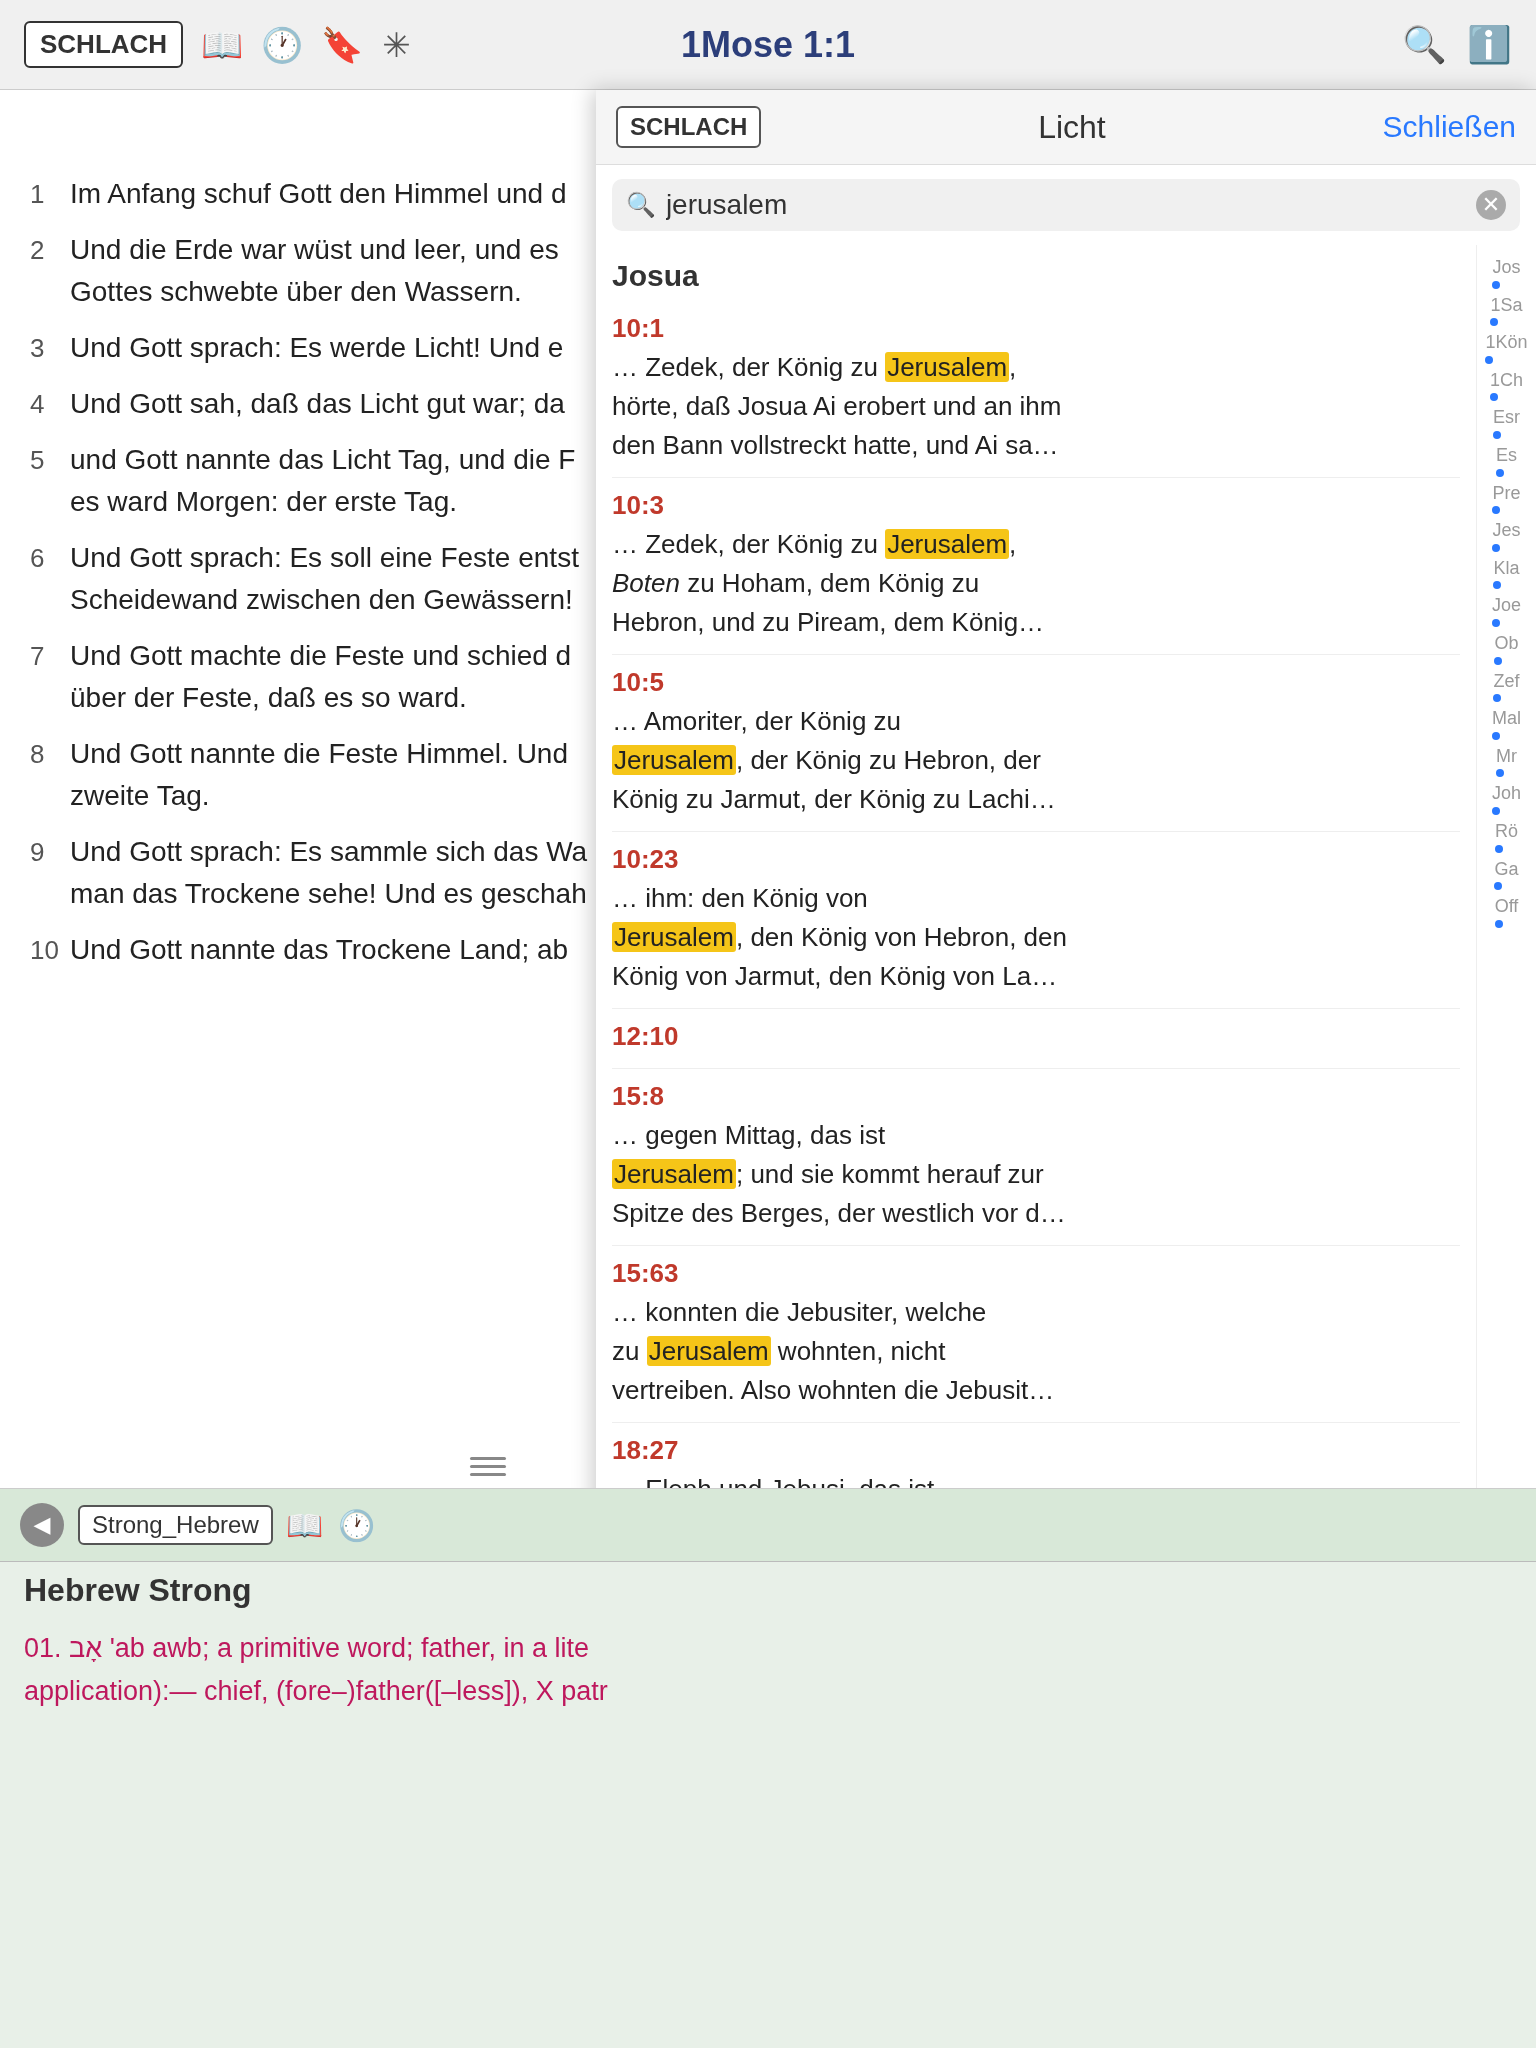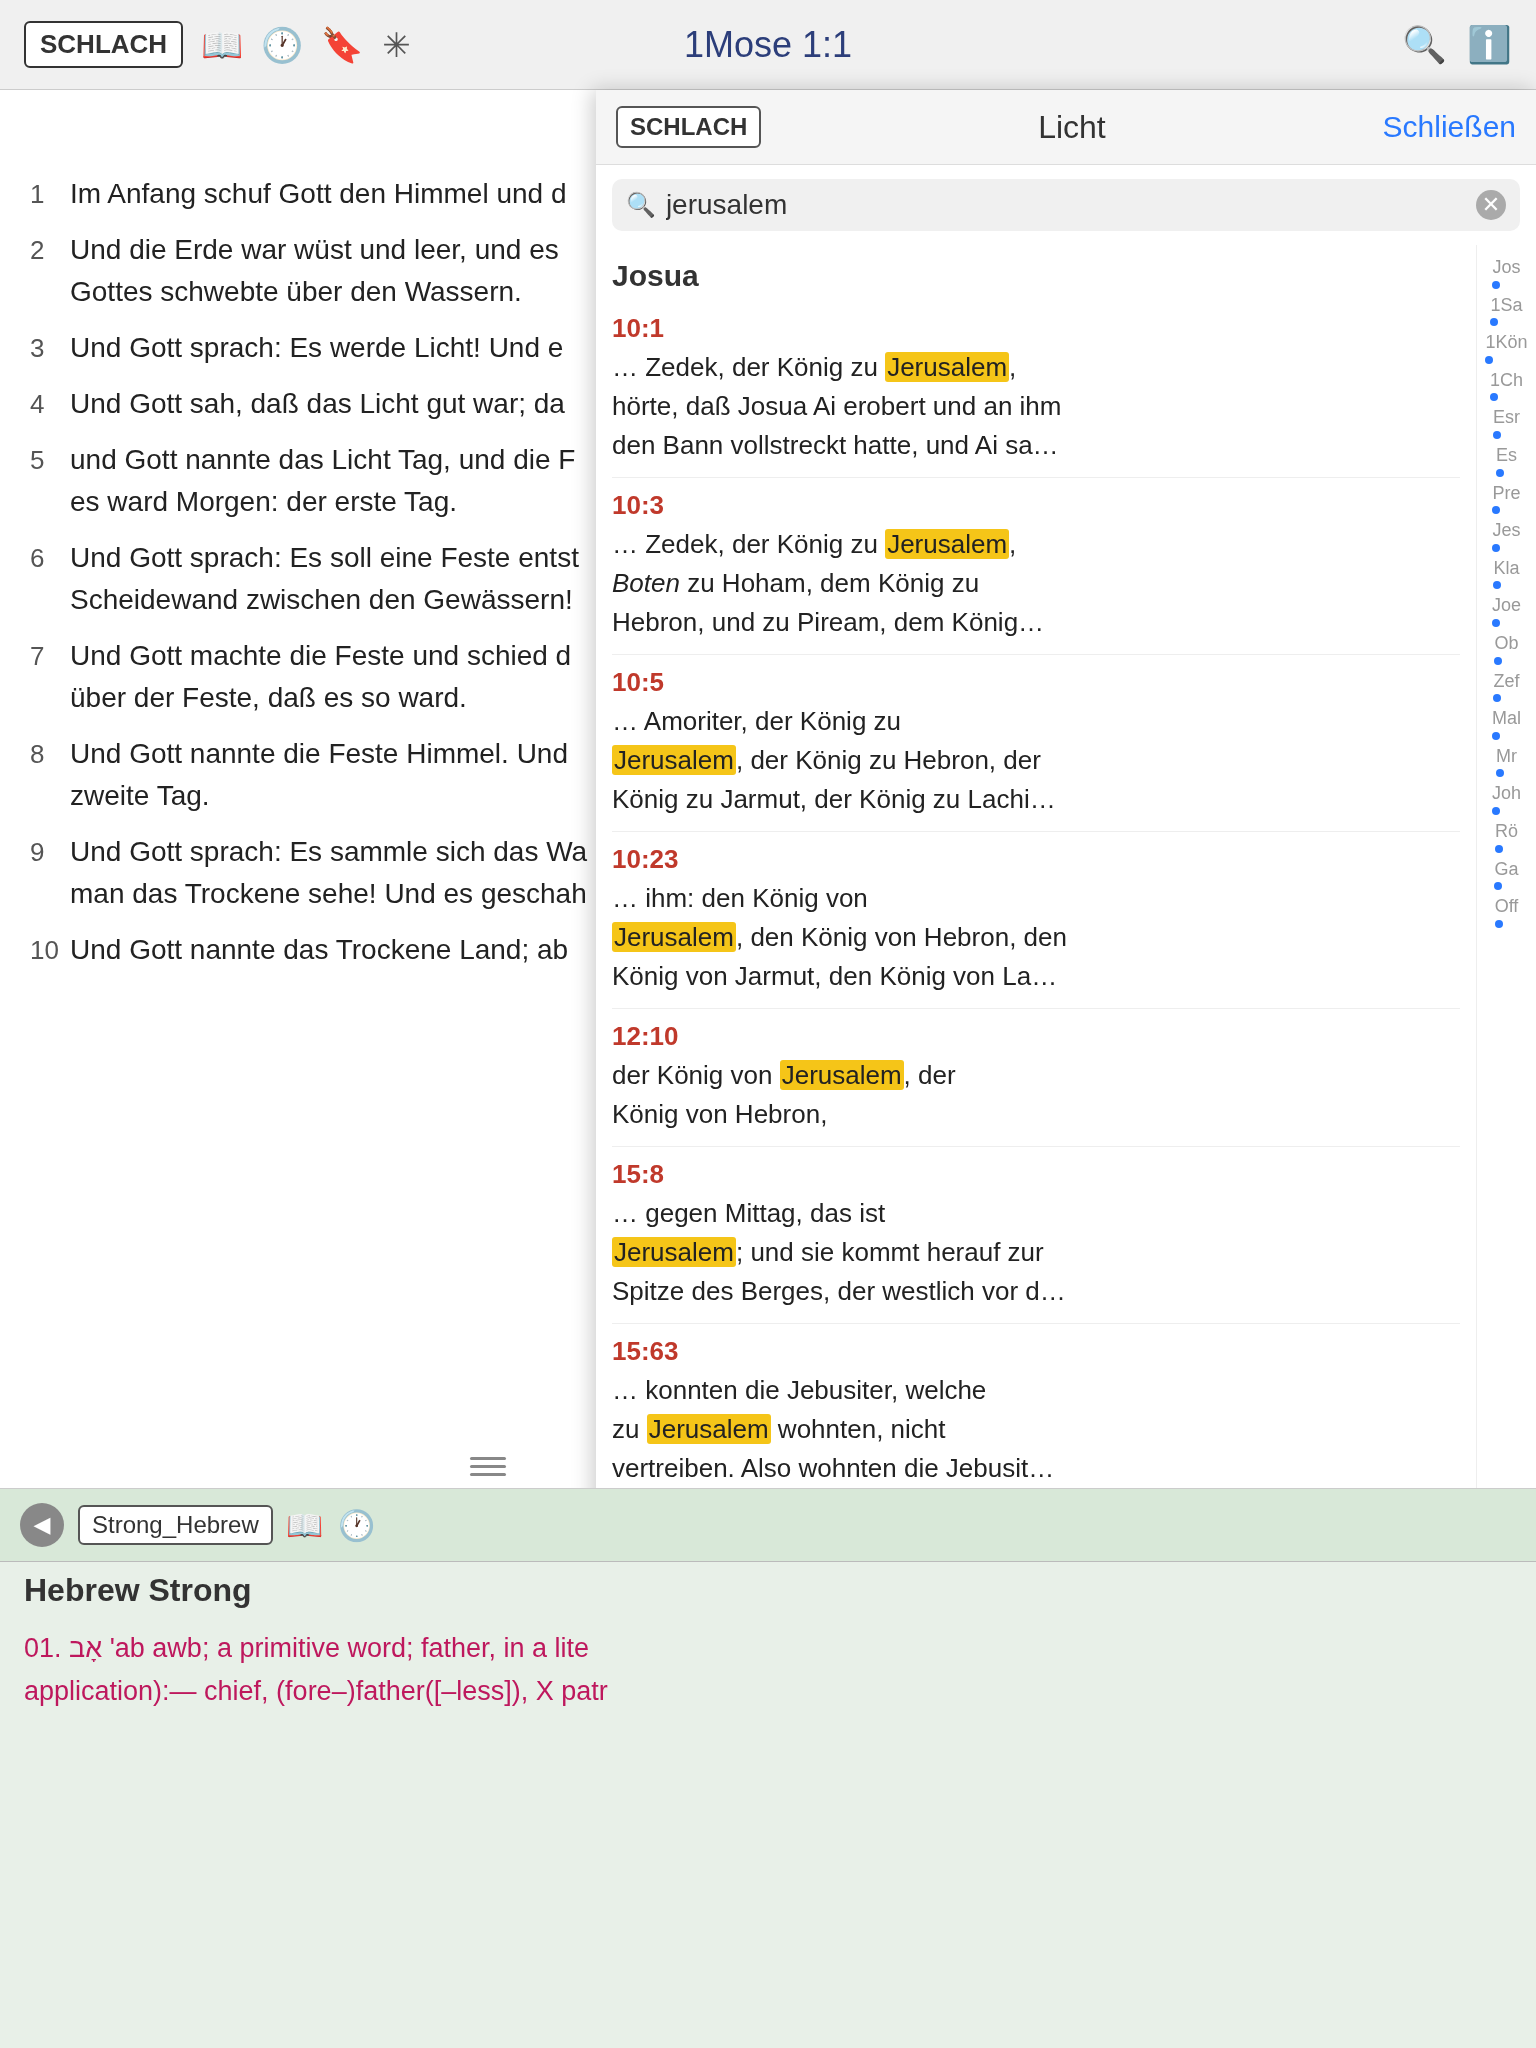--- a/index.html
+++ b/index.html
@@ -35,21 +35,21 @@
       font-weight: bold;
       color: #333;
       background: white;
     }
     .top-bar-icon {
       font-size: 34px;
       color: #555;
     }
     .top-bar-title {
       font-size: 36px;
-      font-weight: 400;
+      font-weight: 700;
       color: #2c3e7a;
       position: absolute;
       left: 50%;
       transform: translateX(-50%);
     }
     .top-bar-right {
       display: flex;
       align-items: center;
       gap: 20px;
     }
@@ -416,21 +416,20 @@
           <div class="result-text">… Amoriter, der  König zu<br><span class="highlight">Jerusalem</span>, der König zu Hebron, der<br>König zu Jarmut, der König  zu Lachi…</div>
         </div>
 
         <div class="result-item">
           <div class="result-ref">10:23</div>
           <div class="result-text">…  ihm: den König von<br><span class="highlight">Jerusalem</span>, den König von Hebron, den<br>König von Jarmut,  den König von La…</div>
         </div>
 
         <div class="result-item">
           <div class="result-ref">12:10</div>
-          <div class="result-text">der König von <span class="highlight">Jerusalem</span>, der<br>König von Hebron,</div>
         </div>
 
         <div class="result-item">
           <div class="result-ref">15:8</div>
           <div class="result-text">…  gegen Mittag, das ist<br><span class="highlight">Jerusalem</span>; und sie kommt herauf zur<br>Spitze des  Berges, der westlich vor d…</div>
         </div>
 
         <div class="result-item">
           <div class="result-ref">15:63</div>
           <div class="result-text">… konnten die Jebusiter, welche<br>zu <span class="highlight">Jerusalem</span> wohnten,  nicht<br>vertreiben. Also wohnten die Jebusit…</div>

